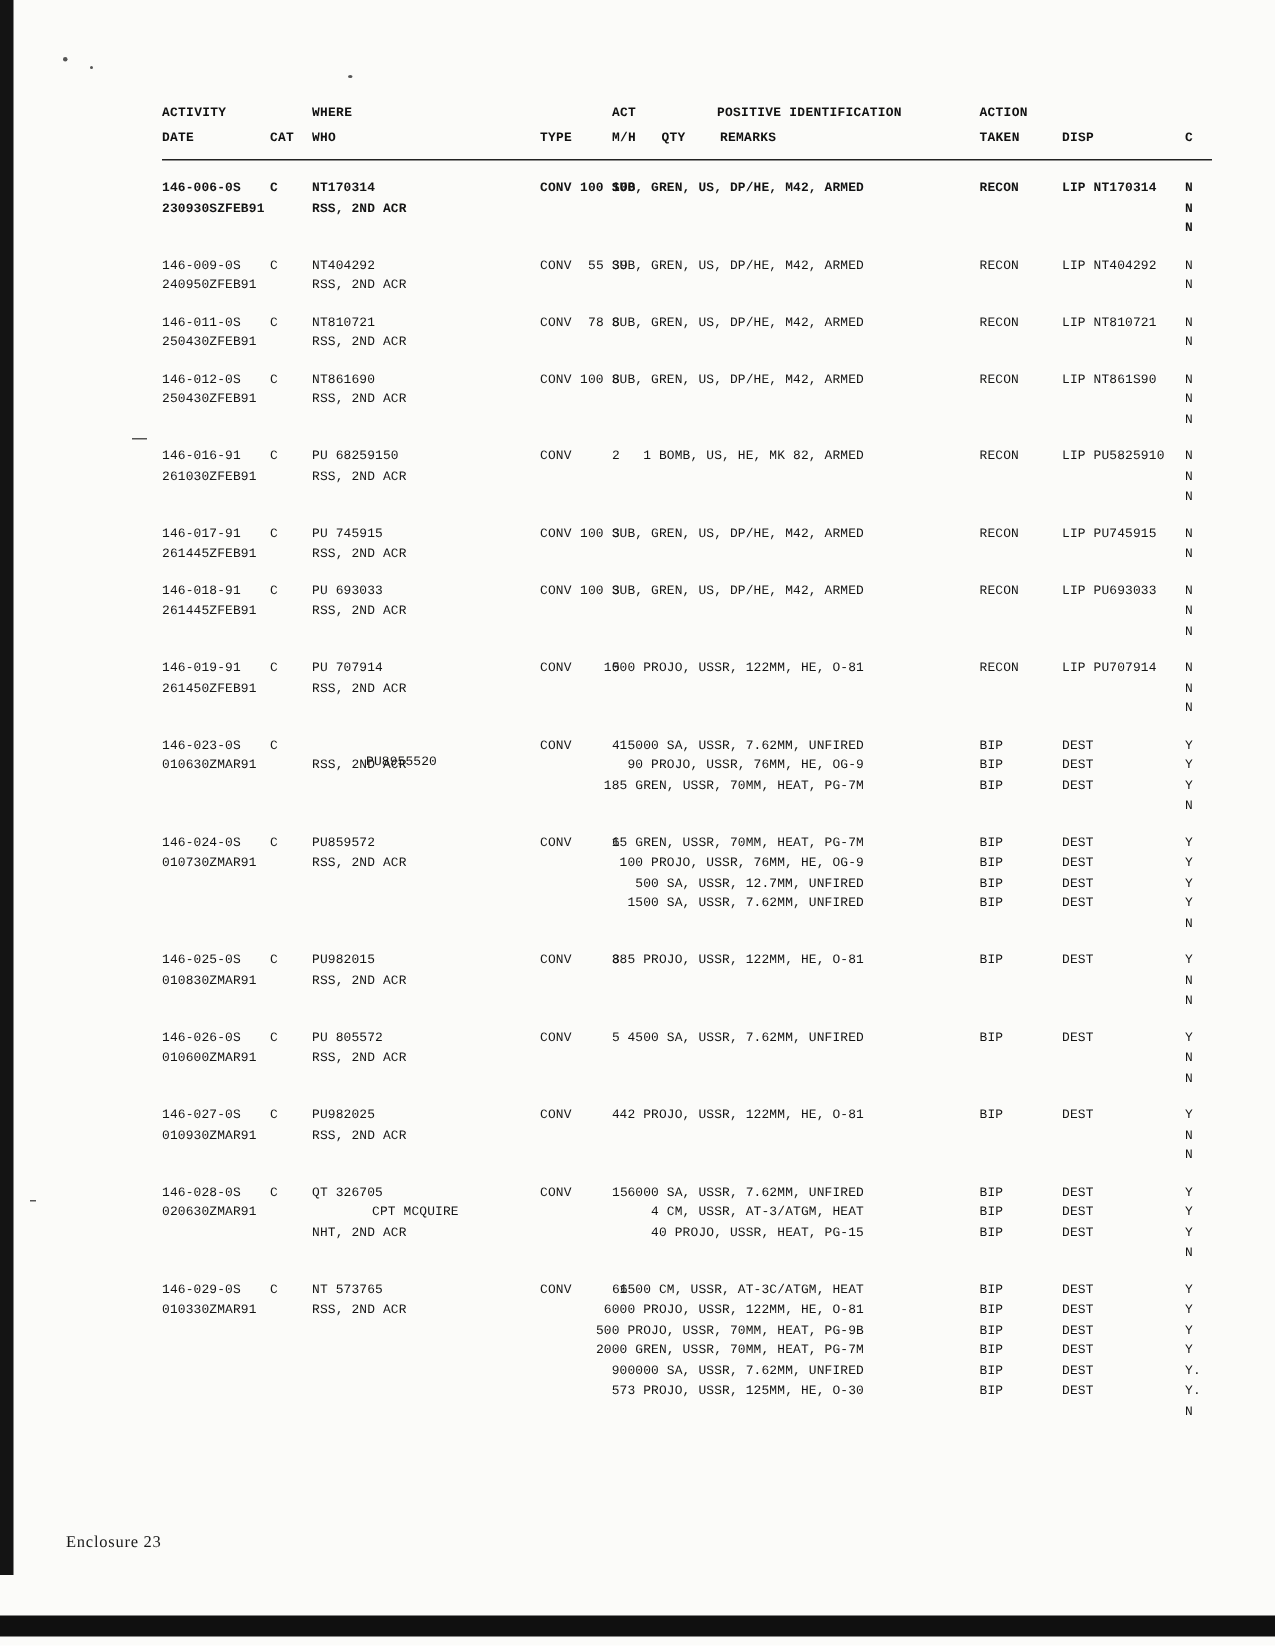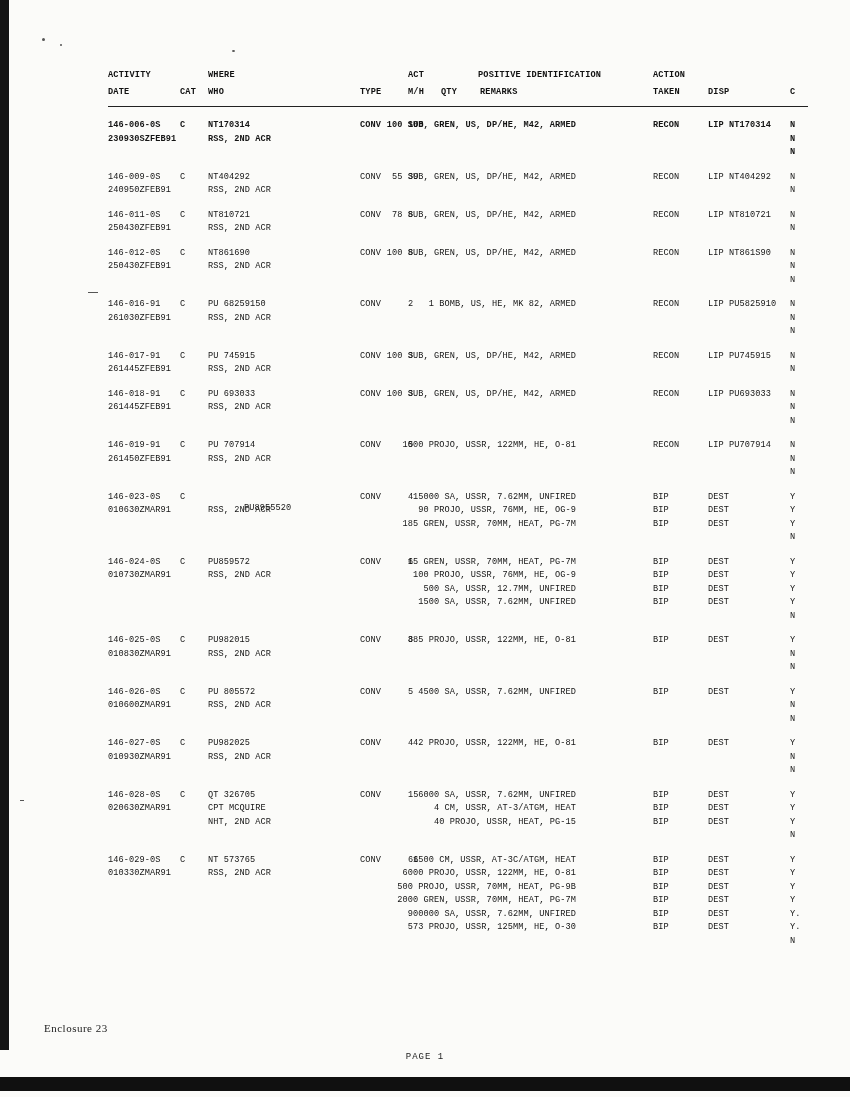--- a/index.html
+++ b/index.html
@@ -365,21 +365,21 @@
           <span class="cell c-disp" style="top: 0px;">DEST</span>
           <span class="cell c-c" style="top: 0px;">Y</span>
           <span class="cell c-c" style="top: 13.5px;">N</span>
           <span class="cell c-c" style="top: 27px;">N</span>
         </div>
         <div class="group" style="height: 54px;">
           <span class="cell c-date" style="top: 0px;">146-028-0S</span>
           <span class="cell c-date" style="top: 13.5px;">020630ZMAR91</span>
           <span class="cell c-cat" style="top: 0px;">C</span>
           <span class="cell c-who" style="top: 0px;">QT 326705</span>
-          <span class="cell c-who" style="top: 13.5px;">CPT MCQUIRE</span>
+          <span class="cell c-who" style="top: 13.5px; margin-left: 40px;">CPT MCQUIRE</span>
           <span class="cell c-who" style="top: 27px;">NHT, 2ND ACR</span>
           <span class="cell c-type" style="top: 0px;">CONV</span>
           <span class="cell c-mh" style="top: 0px;">15</span>
           <span class="cell " style="top: 0px; right: 232px; white-space: pre;">6000 SA, USSR, 7.62MM, UNFIRED</span>
           <span class="cell " style="top: 13.5px; right: 232px; text-align: right; white-space: pre;">4 CM, USSR, AT-3/ATGM, HEAT</span>
           <span class="cell " style="top: 27px; right: 232px; text-align: right; white-space: pre;">40 PROJO, USSR, HEAT, PG-15</span>
           <span class="cell c-action" style="top: 0px;">BIP</span>
           <span class="cell c-action" style="top: 13.5px;">BIP</span>
           <span class="cell c-action" style="top: 27px;">BIP</span>
           <span class="cell c-disp" style="top: 0px;">DEST</span>
@@ -421,14 +421,13 @@
           <span class="cell c-c" style="top: 27px;">Y</span>
           <span class="cell c-c" style="top: 40.5px;">Y</span>
           <span class="cell c-c" style="top: 54px;">Y.</span>
           <span class="cell c-c" style="top: 67.5px;">Y.</span>
           <span class="cell c-c" style="top: 81px;">N</span>
         </div>
       </div>
   </div>
 
   <div class="footer-left">Enclosure 23</div>
-  <div class="footer-center">PAGE 1</div>
 </div>
 
 </body></html>

